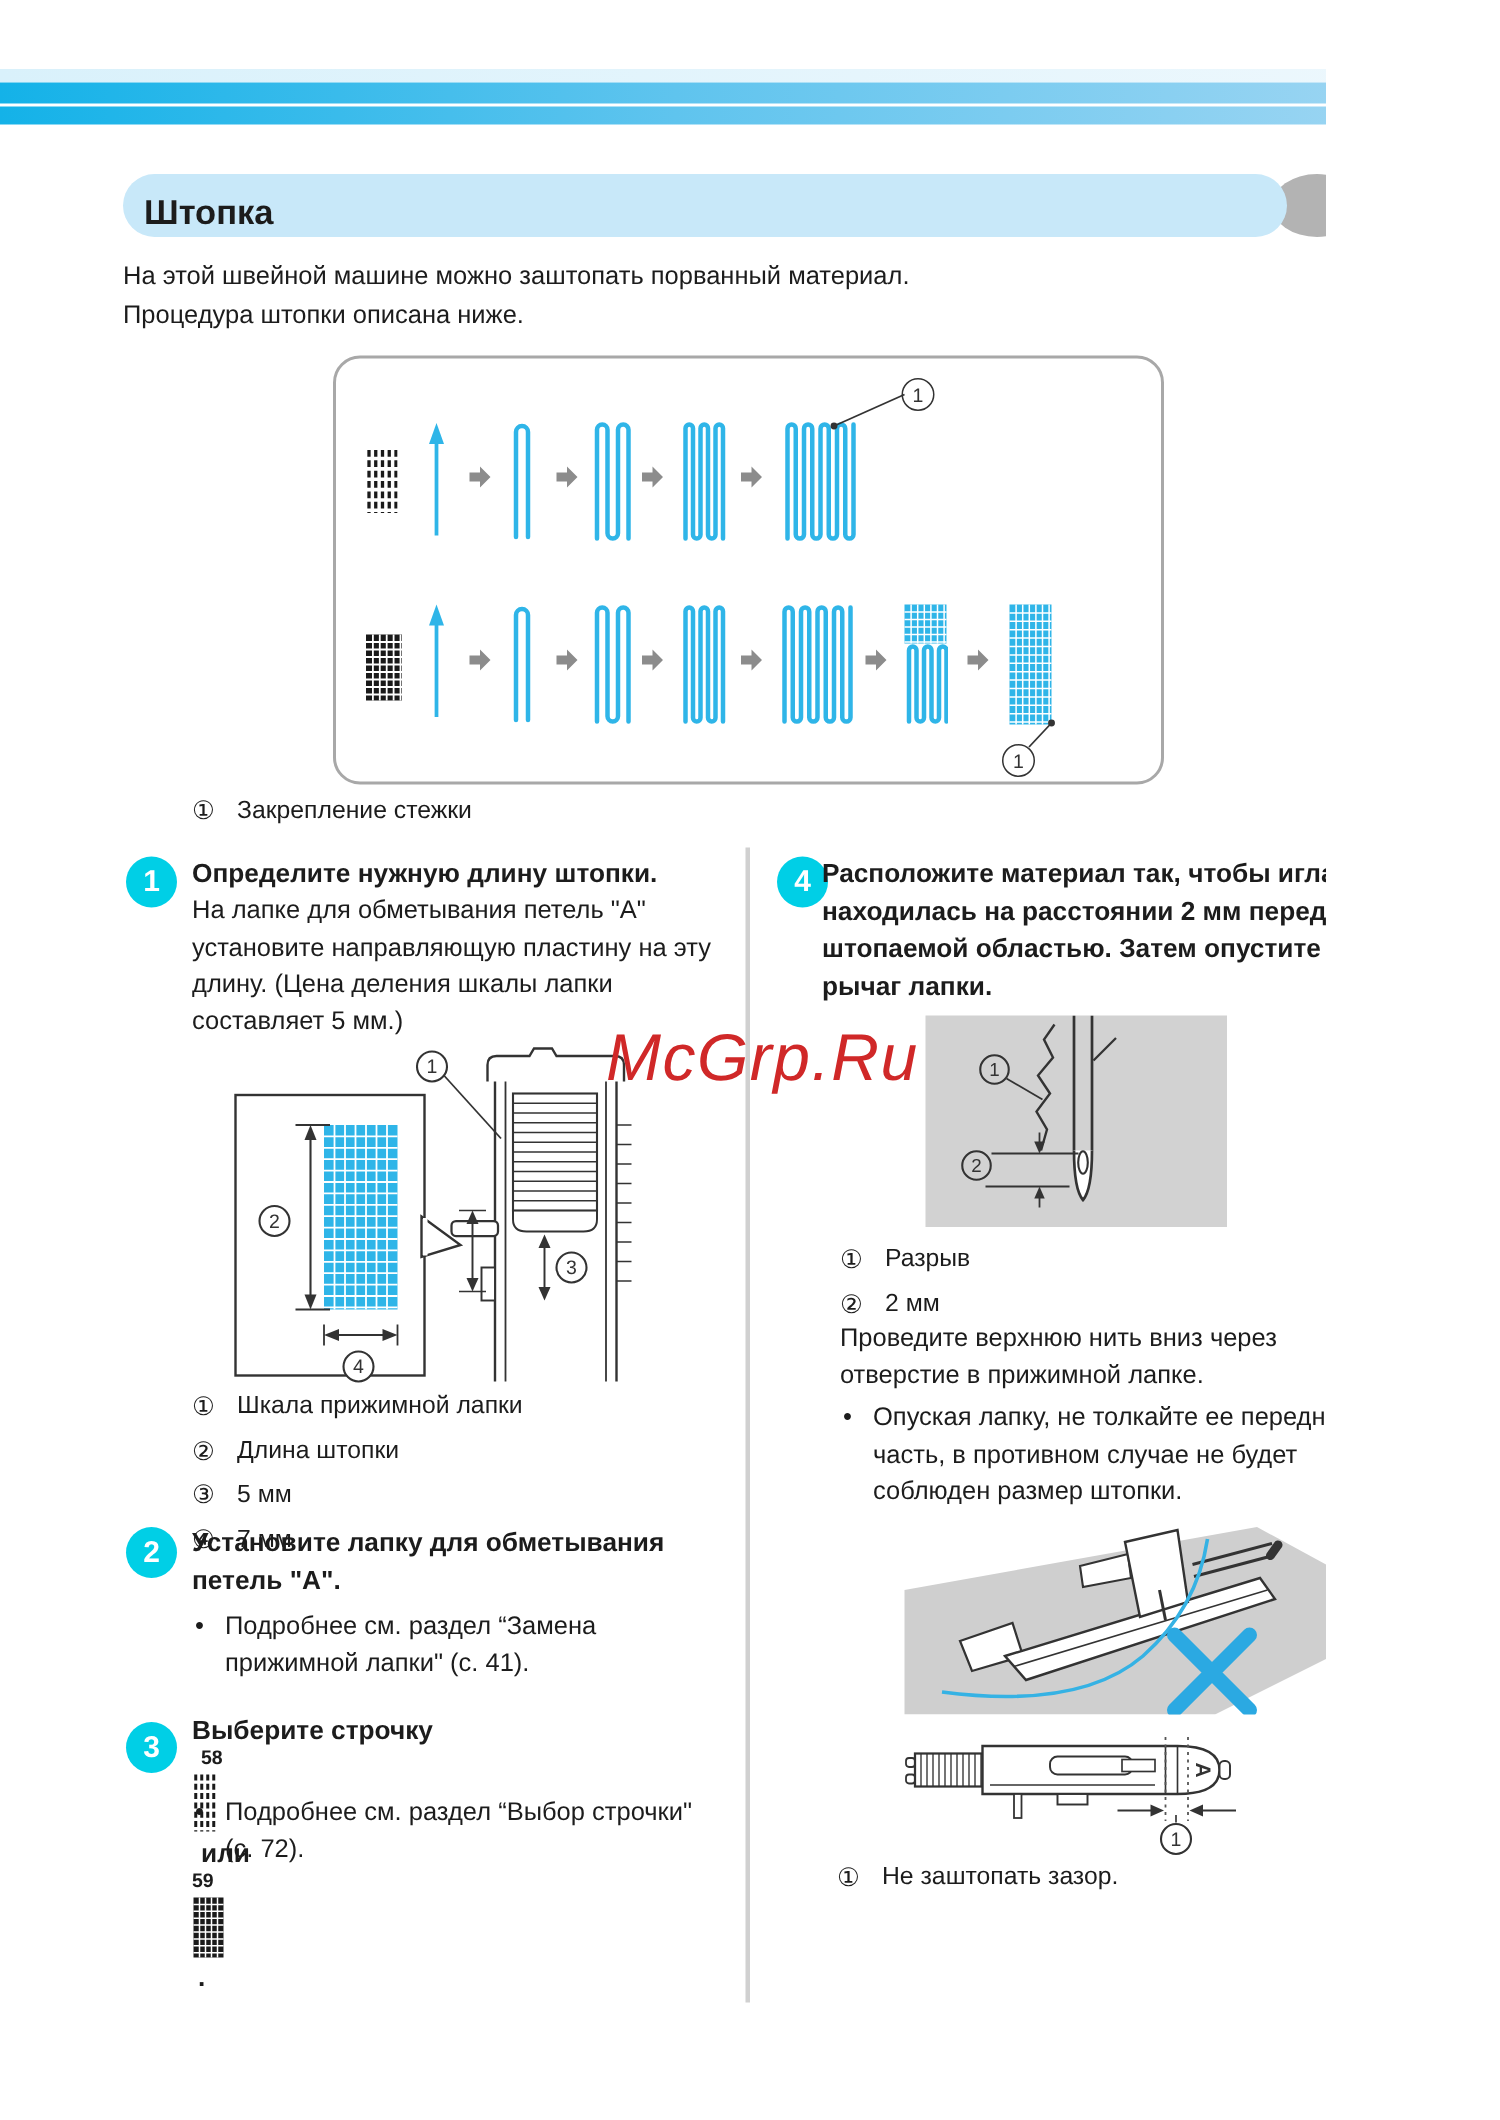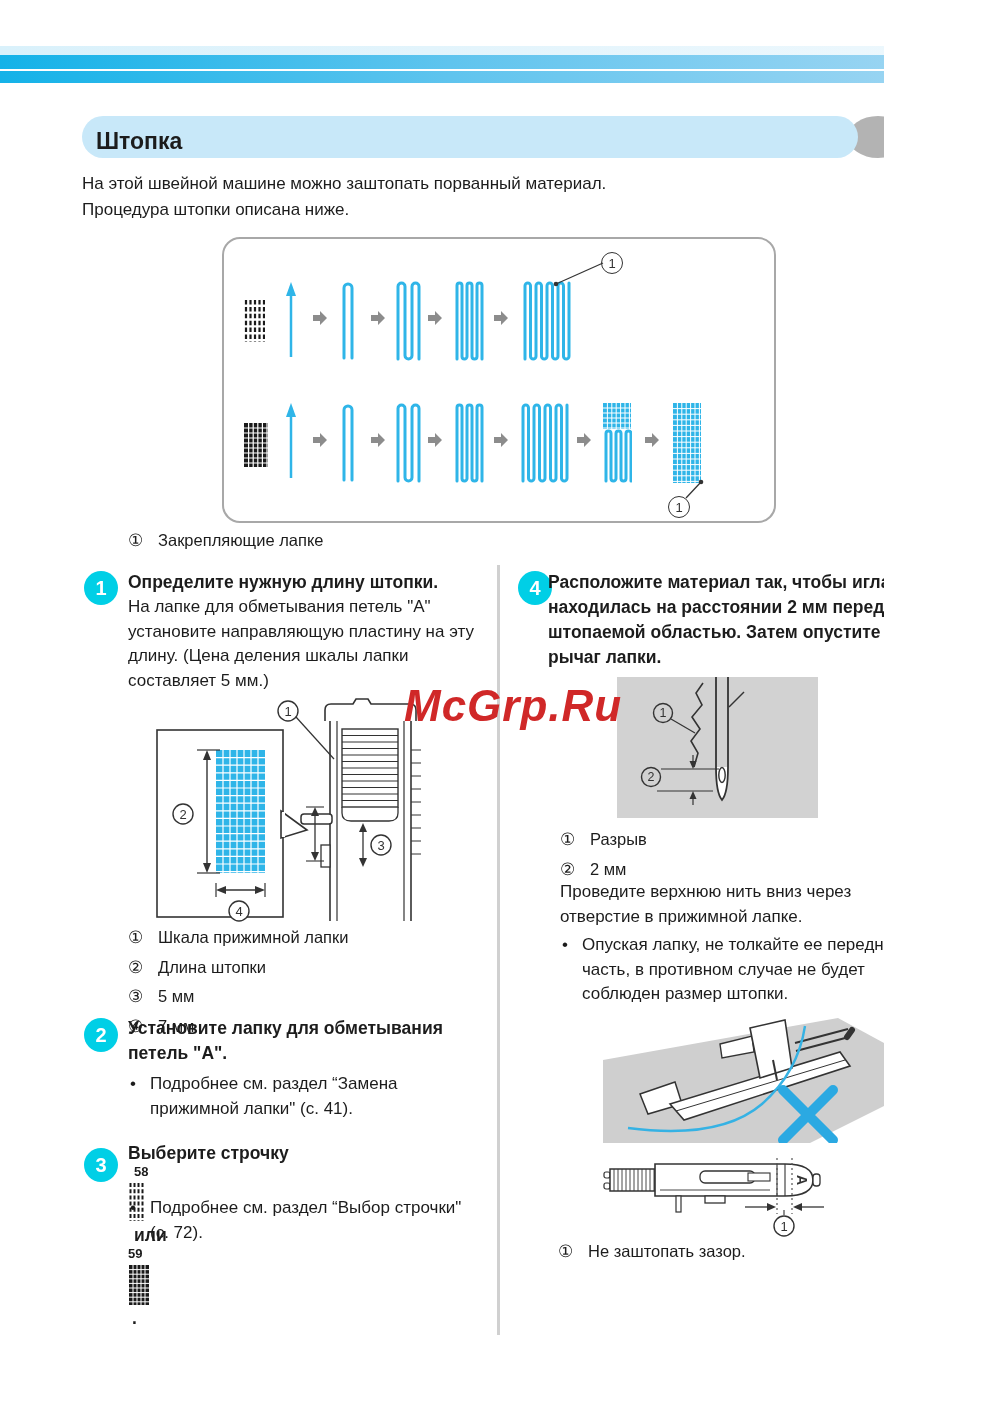--- a/index.html
+++ b/index.html
@@ -130,21 +130,21 @@
     <svg class="abs" style="left:0;top:0;pointer-events:none" width="546" height="278" viewBox="0 0 546 278">
       <line x1="332" y1="45" x2="379" y2="24" stroke="#333" stroke-width="1.2"></line>
       <circle cx="332" cy="45" r="2.3" fill="#333"></circle>
       <line x1="477" y1="243" x2="462" y2="259" stroke="#333" stroke-width="1.2"></line>
       <circle cx="477" cy="243" r="2.3" fill="#333"></circle>
     </svg>
   </div>
 
   <div class="abs legendrow" style="left:128px;top:529px;width:420px;">
     <span class="mk">①</span>
-    <span>Закрепляющие лапке</span>
+    <span>Закрепление стежки</span>
   </div>
 
   <div class="abs divider" style="left:497px;top:565px;height:770px;"></div>
 
   <div class="abs stepnum" style="left:84px;top:571px;">
     <span>1</span>
     </div>
   <div class="abs steptitle" style="left:128px;top:570px;width:365px;">Определите нужную длину штопки.</div>
   <div class="abs stepbody" style="left:128px;top:595px;width:358px;">На лапке для обметывания петель "А" установите направляющую пластину на эту длину. (Цена деления шкалы лапки составляет 5 мм.)</div>
 
@@ -334,20 +334,20 @@
     <line x1="184" y1="58" x2="184" y2="63" stroke="#333" stroke-width="1.1"></line>
     <circle cx="184" cy="74" r="10" fill="#fff" stroke="#333" stroke-width="1.4"></circle>
     <text x="184" y="74" text-anchor="middle" dominant-baseline="central" font-size="13" fill="#333">1</text>
   </svg>
 
   <div class="abs legendrow" style="left:558px;top:1240px;width:340px;">
     <span class="mk">①</span>
     <span>Не заштопать зазор.</span>
   </div>
 
-  <div class="abs" style="left:404px;top:681px;font-size:44px;font-weight:bold;font-style:italic;color:#d02828;letter-spacing:1px;">McGrp.Ru</div>
+  <div class="abs" style="left:404px;top:681px;font-size:44px;font-weight:normal;font-style:italic;color:#d02828;letter-spacing:1px;">McGrp.Ru</div>
 
   <div class="abs" style="left:950px;top:425px;width:112px;height:105px;border-radius:50%;background:#aeaeae;">
     <span style="position:absolute;left:13px;top:26px;color:#fff;font-size:42px;font-style:italic;font-family:'DejaVu Serif',serif;">3</span>
   </div>
 
 
 </div>
 
 </body></html>

